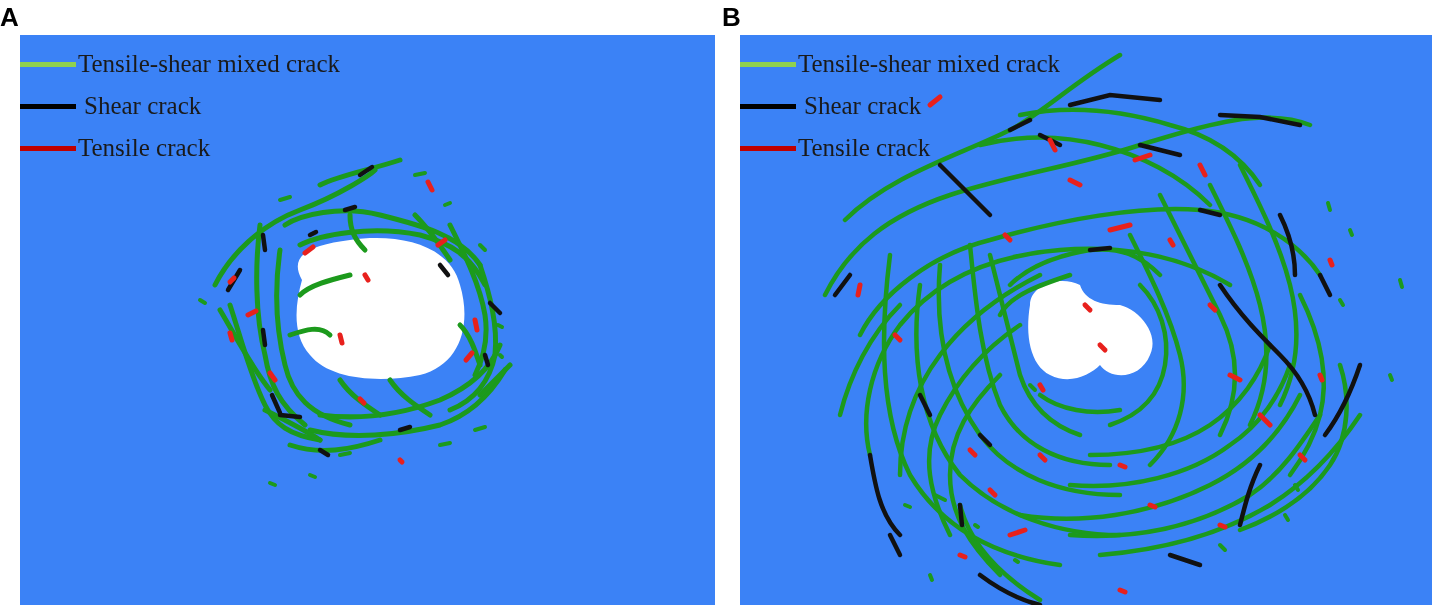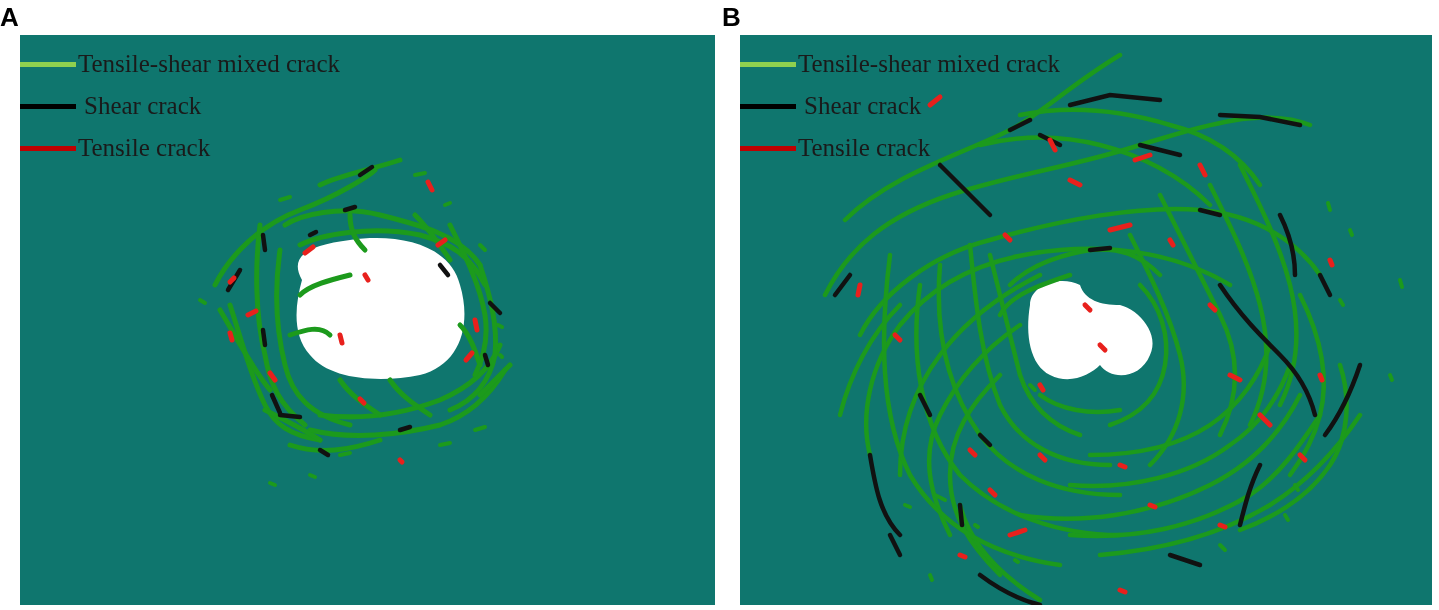--- a/index.html
+++ b/index.html
@@ -1,18 +1,18 @@
 <!DOCTYPE html>
 <html><head>
 <meta charset="utf-8">
 <style>
   html, body { margin:0; padding:0; background:#ffffff; }
   body { width:1439px; height:610px; position:relative; overflow:hidden; font-family:"Liberation Serif", serif; }
   .panel-label { position:absolute; top:2px; font-family:"Liberation Sans", sans-serif; font-weight:bold; font-size:26px; color:#000; line-height:30px; }
-  .panel { position:absolute; top:35px; height:570px; background:#0f766e; overflow:hidden; }
+  .panel { position:absolute; top:35px; height:570px; background:#3b82f6; overflow:hidden; }
   .panel svg { position:absolute; left:0; top:0; }
   .legend { position:absolute; left:0; top:8px; }
   .legend-item { position:relative; height:42px; display:flex; align-items:center; }
   .legend-swatch { width:56px; height:5px; margin-right:2px; }
   .legend-text { font-family:"Liberation Serif", serif; font-size:25px; color:#1a1a1a; white-space:nowrap; }
 </style>
 </head>
 <body>
 
 <div class="panel-label" style="left:0px;">A</div>

